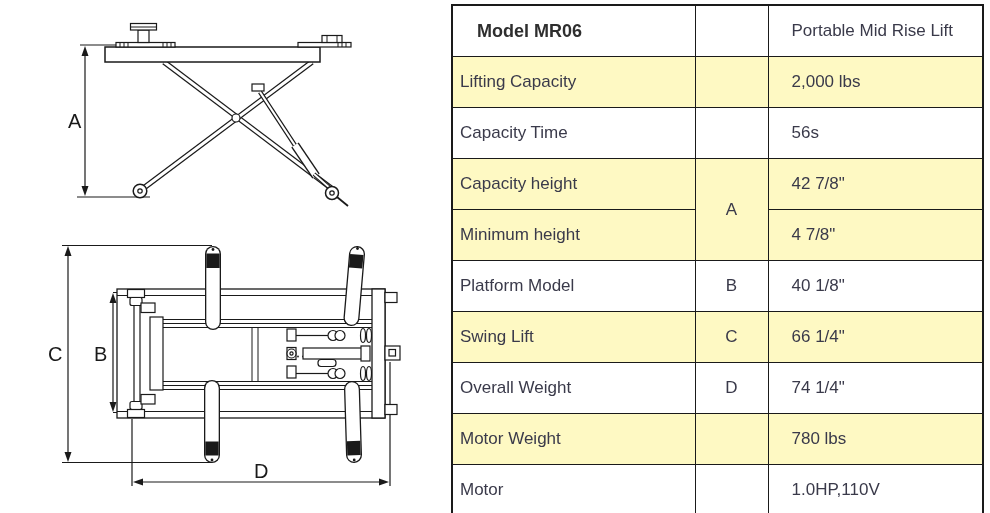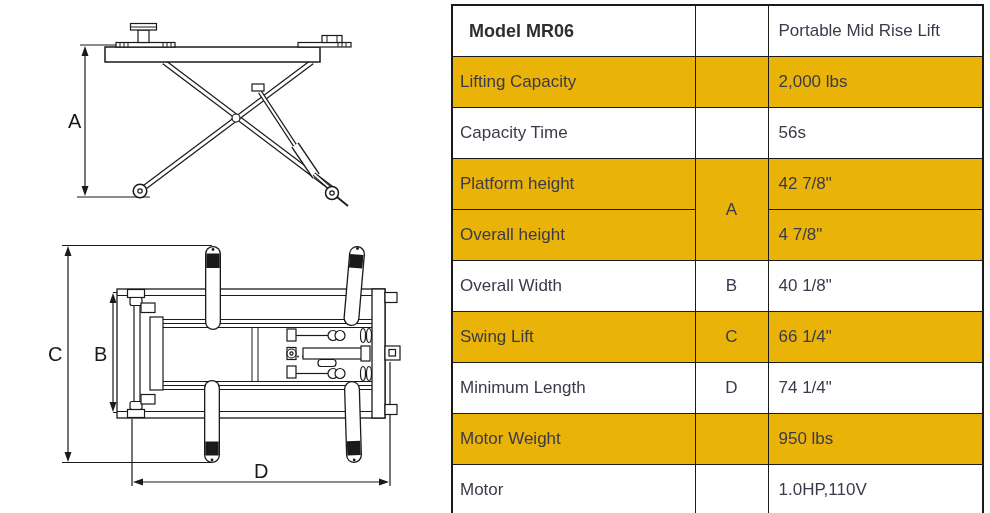--- a/index.html
+++ b/index.html
@@ -15,23 +15,23 @@
     border-collapse:collapse;table-layout:fixed;width:531px;
     border:2.5px solid #1a1a1a;
   }
   table.spec td{
     border:1.5px solid #1a1a1a;
     height:50px;padding:0 0 0 7px;
     font-size:17px;color:#3a3a4a;
     vertical-align:middle;overflow:hidden;white-space:nowrap;
   }
   table.spec td.dim{ text-align:center;padding:0; }
-  table.spec td.val{ padding-left:10px; }
-  table.spec tr.pink td{ background:#eab308; }
-  table.spec td.model{ font-weight:bold;font-size:18px;color:#2e2e2e;padding-left:16px;margin-left:9px; }
+  table.spec td.val{ padding-left:23px; }
+  table.spec tr.pink td{ background:#fef9c3; }
+  table.spec td.model{ font-weight:bold;font-size:18px;color:#2e2e2e;padding-left:24px;margin-left:9px; }
 </style>
 </head>
 <body>
 
 <div class="diagram-wrap">
 <svg width="450" height="513" viewBox="0 0 450 513">
 
   <g stroke="#1a1a1a" stroke-width="1.2" fill="none">
 
     <g>
@@ -214,47 +214,47 @@
       <td>Lifting Capacity</td>
       <td class="dim"></td>
       <td class="val">2,000 lbs</td>
     </tr>
     <tr>
       <td>Capacity Time</td>
       <td class="dim"></td>
       <td class="val">56s</td>
     </tr>
     <tr class="pink">
-      <td>Platform height</td>
+      <td>Capacity height</td>
       <td class="dim" rowspan="2">A</td>
       <td class="val">42 7/8"</td>
     </tr>
     <tr class="pink">
-      <td>Overall height</td>
+      <td>Minimum height</td>
       <td class="val">4 7/8"</td>
     </tr>
     <tr>
-      <td>Overall Width</td>
+      <td>Platform Model</td>
       <td class="dim">B</td>
       <td class="val">40 1/8"</td>
     </tr>
     <tr class="pink">
       <td>Swing Lift</td>
       <td class="dim">C</td>
       <td class="val">66 1/4"</td>
     </tr>
     <tr>
-      <td>Minimum Length</td>
+      <td>Overall Weight</td>
       <td class="dim">D</td>
       <td class="val">74 1/4"</td>
     </tr>
     <tr class="pink">
       <td>Motor Weight</td>
       <td class="dim"></td>
-      <td class="val">950 lbs</td>
+      <td class="val">780 lbs</td>
     </tr>
     <tr>
       <td>Motor</td>
       <td class="dim"></td>
       <td class="val">1.0HP,110V</td>
     </tr>
   </tbody>
 </table>
 
 </body></html>

